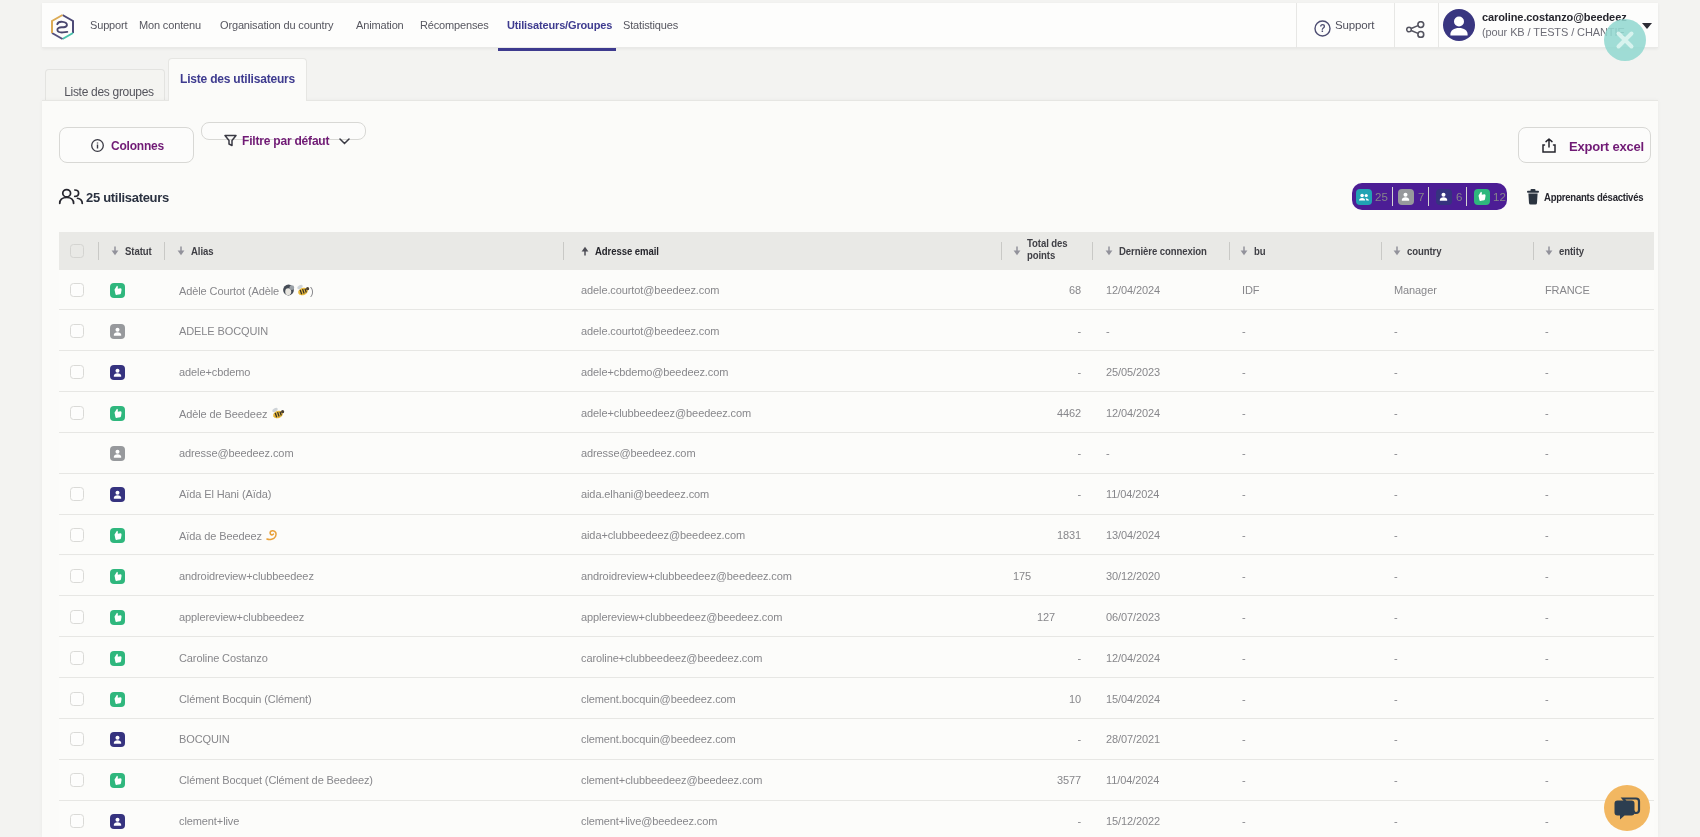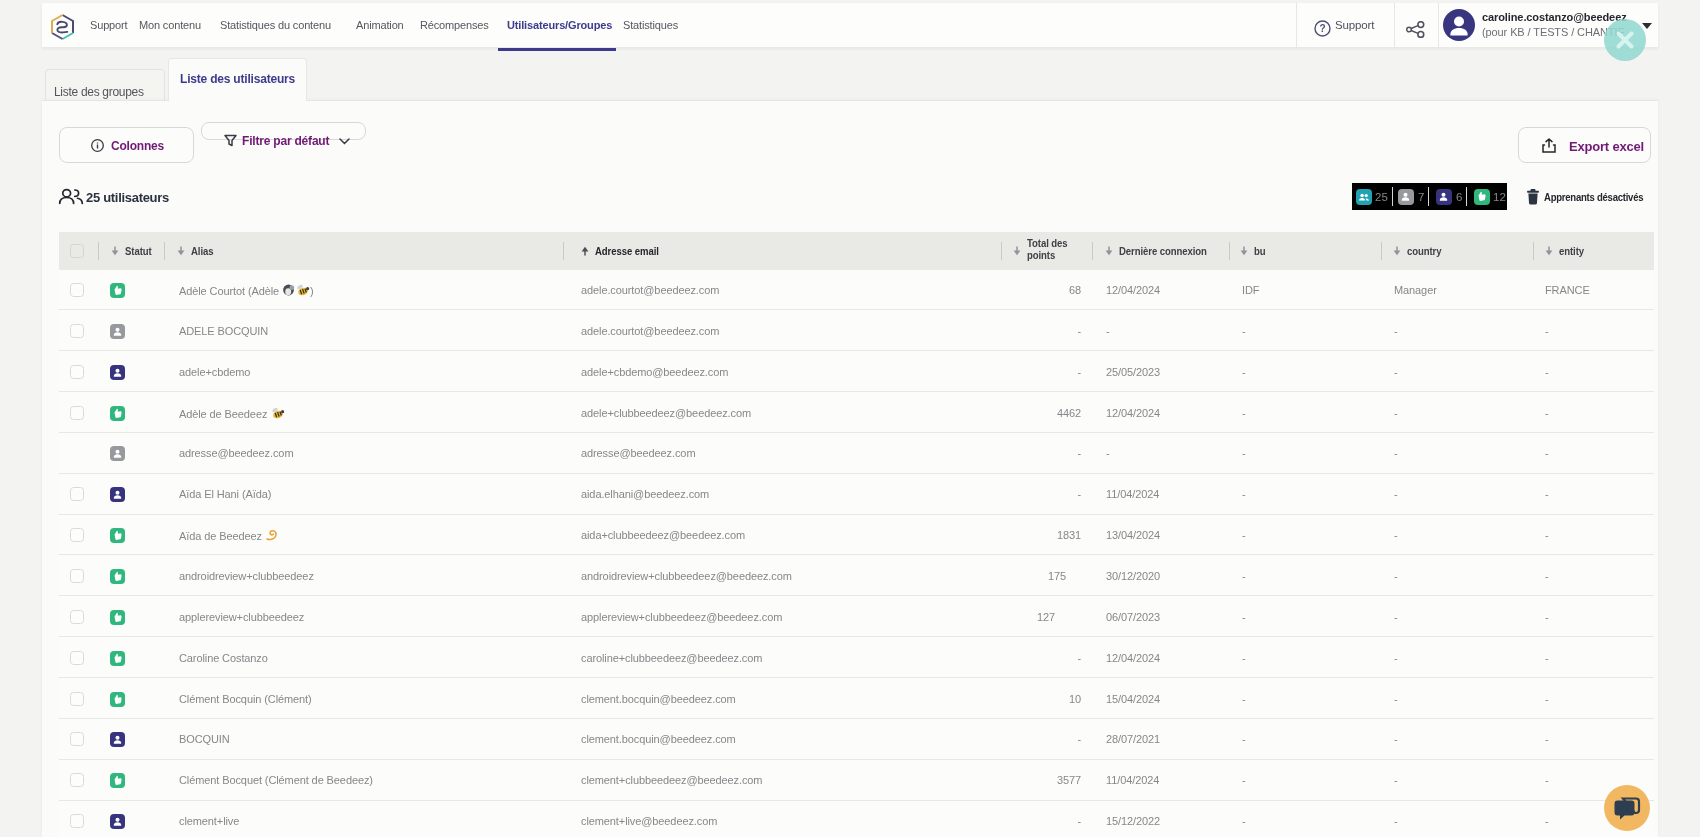--- a/index.html
+++ b/index.html
@@ -7,21 +7,21 @@
 
 #navbar { position:absolute; left:42px; top:3px; width:1616px; height:45px; background:#fdfdfc;
   border-bottom:1px solid #e9e9e7; box-shadow:0 1px 3px rgba(0,0,0,0.06); }
 .nav-item { position:absolute; top:50%; transform:translateY(-50%); font-size:11px; letter-spacing:-0.15px; color:#56565f; white-space:nowrap; }
 .nav-active { color:#3e3b8f; font-weight:bold; }
 #nav-underline { position:absolute; left:498px; top:48px; width:118px; height:3px; background:#3d3a8e; }
 .vdiv { position:absolute; top:0; width:1px; height:45px; background:#e7e7e5; }
 
 .tab1 { position:absolute; left:45px; top:69px; width:120px; height:44px; background:#f4f4f1;
   border:1px solid #e3e3e0; border-bottom:none; border-radius:4px 4px 0 0; color:#54545c;
-  font-size:12px; line-height:44px; letter-spacing:-0.3px; padding-left:8px; }
+  font-size:12px; text-align:center; line-height:44px; letter-spacing:-0.3px; padding-left:8px; }
 .tab2 { position:absolute; left:168px; top:58px; width:139px; height:43px; background:#fbfbf9;
   border:1px solid #e6e6e3; border-bottom:none; border-radius:4px 4px 0 0; color:#3e3b8f;
   font-weight:bold; font-size:12px; text-align:center; line-height:41px; letter-spacing:-0.2px; z-index:3; }
 
 #card { position:absolute; left:42px; top:100px; width:1616px; height:737px; background:#fbfbf9;
   border-top:1px solid #e6e6e3; box-shadow:0 0 4px rgba(0,0,0,0.04); z-index:2; }
 .btn { position:absolute; border:1px solid #d8d8d5; border-radius:8px; background:#fcfcfb; }
 .btn-label { font-size:12px; font-weight:bold; color:#701a75; letter-spacing:-0.2px; }
 
 #thead { position:absolute; left:17px; top:131px; width:1595px; height:38.5px; background:#e9e9e6; }
@@ -39,21 +39,21 @@
 <div id="navbar">
   <svg width="23" height="26" viewBox="0 0 23 26" style="position:absolute;left:9px;top:11px">
     <path d="M11.5 1 L22 7 V19" fill="none" stroke="#4d4a77" stroke-width="2"></path>
     <path d="M22 19 L11.5 25" fill="none" stroke="#49c2ac" stroke-width="2"></path>
     <path d="M11.5 25 L1 19" fill="none" stroke="#55517e" stroke-width="2"></path>
     <path d="M1 19 V7 L11.5 1" fill="none" stroke="#dcab55" stroke-width="2"></path>
     <path d="M6.3 10.2 C6.8 8.6 9 7.6 11.6 7.9 C14.6 8.2 16.2 9.6 15.9 11.2 C15.6 12.8 13.2 13.3 10.6 13.3 C8 13.3 6.2 14.3 6.4 16 C6.6 17.7 9 18.6 12 18.4 L16.3 17.9" fill="none" stroke="#4a476e" stroke-width="1.9" stroke-linecap="round"></path>
   </svg>
   <span class="nav-item" style="left:48px">Support</span>
   <span class="nav-item" style="left:97px">Mon contenu</span>
-  <span class="nav-item" style="left:178px">Statistiques du contenu</span>
+  <span class="nav-item" style="left:178px">Organisation du country</span>
   <span class="nav-item" style="left:314px">Animation</span>
   <span class="nav-item" style="left:378px">Récompenses</span>
   <span class="nav-item nav-active" style="left:465px">Utilisateurs/Groupes</span>
   <span class="nav-item" style="left:581px">Statistiques</span>
   <span class="vdiv" style="left:1254px"></span>
   <svg width="17" height="17" viewBox="0 0 17 17" style="position:absolute;left:1272px;top:17px">
     <circle cx="8.5" cy="8.5" r="7.5" fill="none" stroke="#4e4e72" stroke-width="1.4"></circle>
     <text x="8.5" y="12" font-size="10" font-weight="bold" fill="#4e4e72" text-anchor="middle" font-family="Liberation Sans">?</text>
   </svg>
   <span class="nav-item" style="left:1293px;font-size:11.5px;color:#50505c">Support</span>
@@ -108,21 +108,21 @@
     <span class="btn-label" style="position:absolute;left:50px;top:11px;font-size:13px">Export excel</span>
   </div>
 
   <svg width="26" height="17" viewBox="0 0 24 17" style="position:absolute;left:16px;top:87px" preserveAspectRatio="none">
     <circle cx="8" cy="5.2" r="3.6" fill="none" stroke="#26262e" stroke-width="1.6"></circle>
     <path d="M1.6 15.5 C1.6 11.5 4.4 9.5 8 9.5 C11.6 9.5 14.4 11.5 14.4 15.5" fill="none" stroke="#26262e" stroke-width="1.6" stroke-linecap="round"></path>
     <path d="M15.5 2 C17.5 2 19 3.4 19 5.2 C19 7 17.5 8.4 15.5 8.4 M18 10.2 C20.8 10.8 22.4 12.8 22.4 15.5" fill="none" stroke="#26262e" stroke-width="1.6" stroke-linecap="round"></path>
   </svg>
   <span style="position:absolute;left:44px;top:89px;font-size:13px;letter-spacing:-0.3px;font-weight:bold;color:#2a3140">25 utilisateurs</span>
 
-  <div style="position:absolute;left:1310px;top:82px;width:155px;height:27px;background:#000000;border-radius:0">
+  <div style="position:absolute;left:1310px;top:82px;width:155px;height:27px;background:#4c1d95;border-radius:10px">
     <span class="sticon" style="left:4px;top:5.5px;background:#21a3b4;width:16px;height:16px">
         <svg width="12" height="12" viewBox="0 0 24 24" style="position:absolute;left:2px;top:2px">
           <circle cx="8.2" cy="9" r="3.6" fill="#fff"></circle>
           <circle cx="16.5" cy="9" r="3.2" fill="#fff"></circle>
           <path d="M2 19c0-3 2.8-5 6.2-5s6.2 2 6.2 5z" fill="#fff"></path>
           <path d="M15.5 14.4c2.9.3 6.5 1.9 6.5 4.6h-5.2" fill="#fff"></path>
         </svg>
       </span>
     <span style="position:absolute;left:23px;top:7.5px;font-size:11.5px;color:#86868a">25</span>
     <span style="position:absolute;left:40px;top:4px;width:1px;height:19px;background:#d5d5d2"></span>
@@ -335,21 +335,21 @@
   </div>
 <div class="row" style="top:555.5px">
     <span class="cb" style="left:11px;top:13.5px"></span>
     <span class="sticon" style="left:51px;top:13.5px;background:#2fb77d">
       <svg width="11" height="11" viewBox="0 0 24 24" style="position:absolute;left:2px;top:2px">
         <path fill="#fff" d="M9 21h7.2c.9 0 1.7-.55 1.97-1.4l2.7-7.1c.1-.25.13-.5.13-.75v-1.5c0-1.1-.9-2-2-2h-5.5l.9-4.3.03-.32c0-.41-.17-.79-.44-1.06L13 1.5 6.6 8.2c-.37.36-.6.87-.6 1.42V19c0 1.1.9 2 2 2z" transform="rotate(-12 12 12)"></path>
       </svg>
     </span>
     <span class="ct" style="left:120px">androidreview+clubbeedeez</span>
     <span class="ct" style="left:522px">androidreview+clubbeedeez@beedeez.com</span>
-    <span class="ct" style="left:989px;width:70px;text-align:left">175</span>
+    <span class="ct" style="left:902px;width:70px;text-align:right">175</span>
     <span class="ct" style="left:1047px">30/12/2020</span>
     <span class="ct" style="left:1183px">-</span>
     <span class="ct" style="left:1335px">-</span>
     <span class="ct" style="left:1486px">-</span>
   </div>
 <div class="row" style="top:596.3px">
     <span class="cb" style="left:11px;top:13.5px"></span>
     <span class="sticon" style="left:51px;top:13.5px;background:#2fb77d">
       <svg width="11" height="11" viewBox="0 0 24 24" style="position:absolute;left:2px;top:2px">
         <path fill="#fff" d="M9 21h7.2c.9 0 1.7-.55 1.97-1.4l2.7-7.1c.1-.25.13-.5.13-.75v-1.5c0-1.1-.9-2-2-2h-5.5l.9-4.3.03-.32c0-.41-.17-.79-.44-1.06L13 1.5 6.6 8.2c-.37.36-.6.87-.6 1.42V19c0 1.1.9 2 2 2z" transform="rotate(-12 12 12)"></path>

